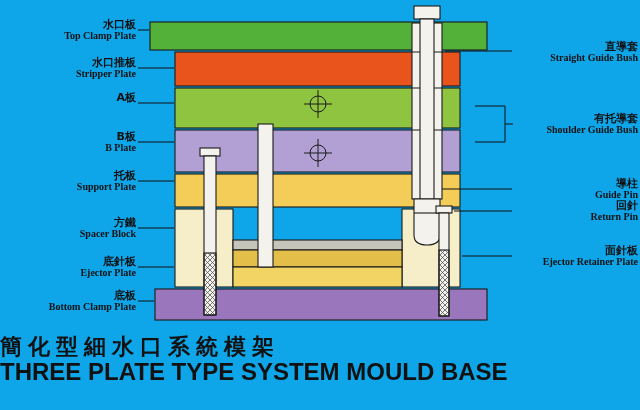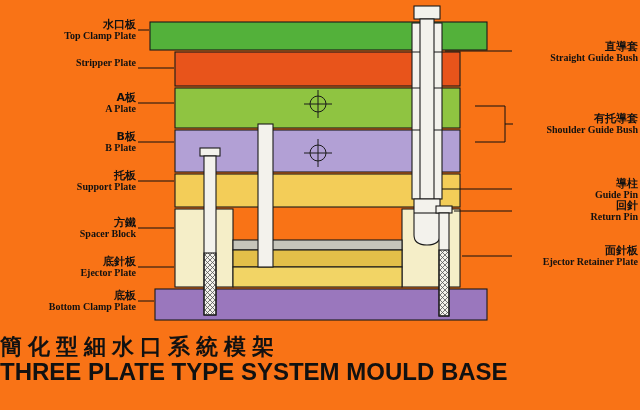--- a/index.html
+++ b/index.html
@@ -1,16 +1,16 @@
 <!DOCTYPE html>
 <html><head>
 <meta charset="utf-8">
 <style>
   html,body{margin:0;padding:0}
-  .stage{position:relative;width:640px;height:410px;background:#f97316;overflow:hidden;
+  .stage{position:relative;width:640px;height:410px;background:#0ea5e9;overflow:hidden;
          font-family:"Liberation Serif",serif;color:#111}
   svg{position:absolute;top:0;left:0}
   .label{position:absolute;line-height:11px}
   .label .zh{font-size:11px;font-weight:bold;font-family:"DejaVu Sans",sans-serif;white-space:nowrap}
   .label .en{font-size:10px;font-weight:bold;white-space:nowrap}
   .left{left:0;width:136px;text-align:right}
   .right{left:516px;width:122px;text-align:right}
   .ll0{top:19px}.ll1{top:57px}.ll2{top:92px}.ll3{top:131px}
   .ll4{top:170px}.ll5{top:217px}.ll6{top:256px}.ll7{top:290px}
   .rl0{top:41px}.rl1{top:113px}.rl2{top:178px}.rl3{top:200px}.rl4{top:245px}
@@ -88,25 +88,25 @@
       <path d="M454,211 H512"></path>
       <path d="M462,256 H512"></path>
     </g>
   </svg>
 
   <div class="label left ll0">
     <div class="zh">水口板</div>
     <div class="en">Top Clamp Plate</div>
   </div>
   <div class="label left ll1">
+    <div class="zh">水口推板</div>
     <div class="en">Stripper Plate</div>
   </div>
   <div class="label left ll2">
     <div class="zh">A板</div>
-    <div class="en">A Plate</div>
   </div>
   <div class="label left ll3">
     <div class="zh">B板</div>
     <div class="en">B Plate</div>
   </div>
   <div class="label left ll4">
     <div class="zh">托板</div>
     <div class="en">Support Plate</div>
   </div>
   <div class="label left ll5">

